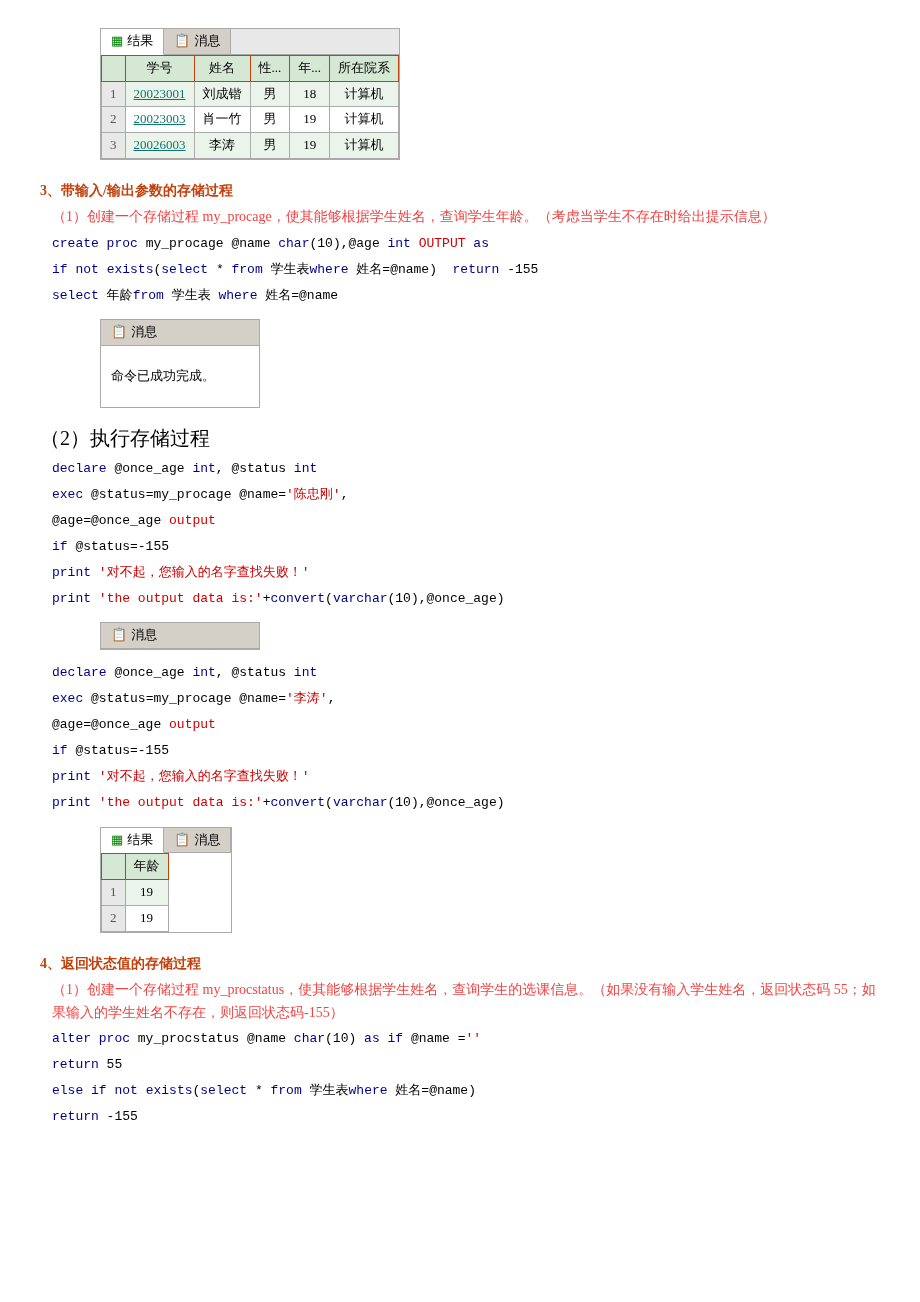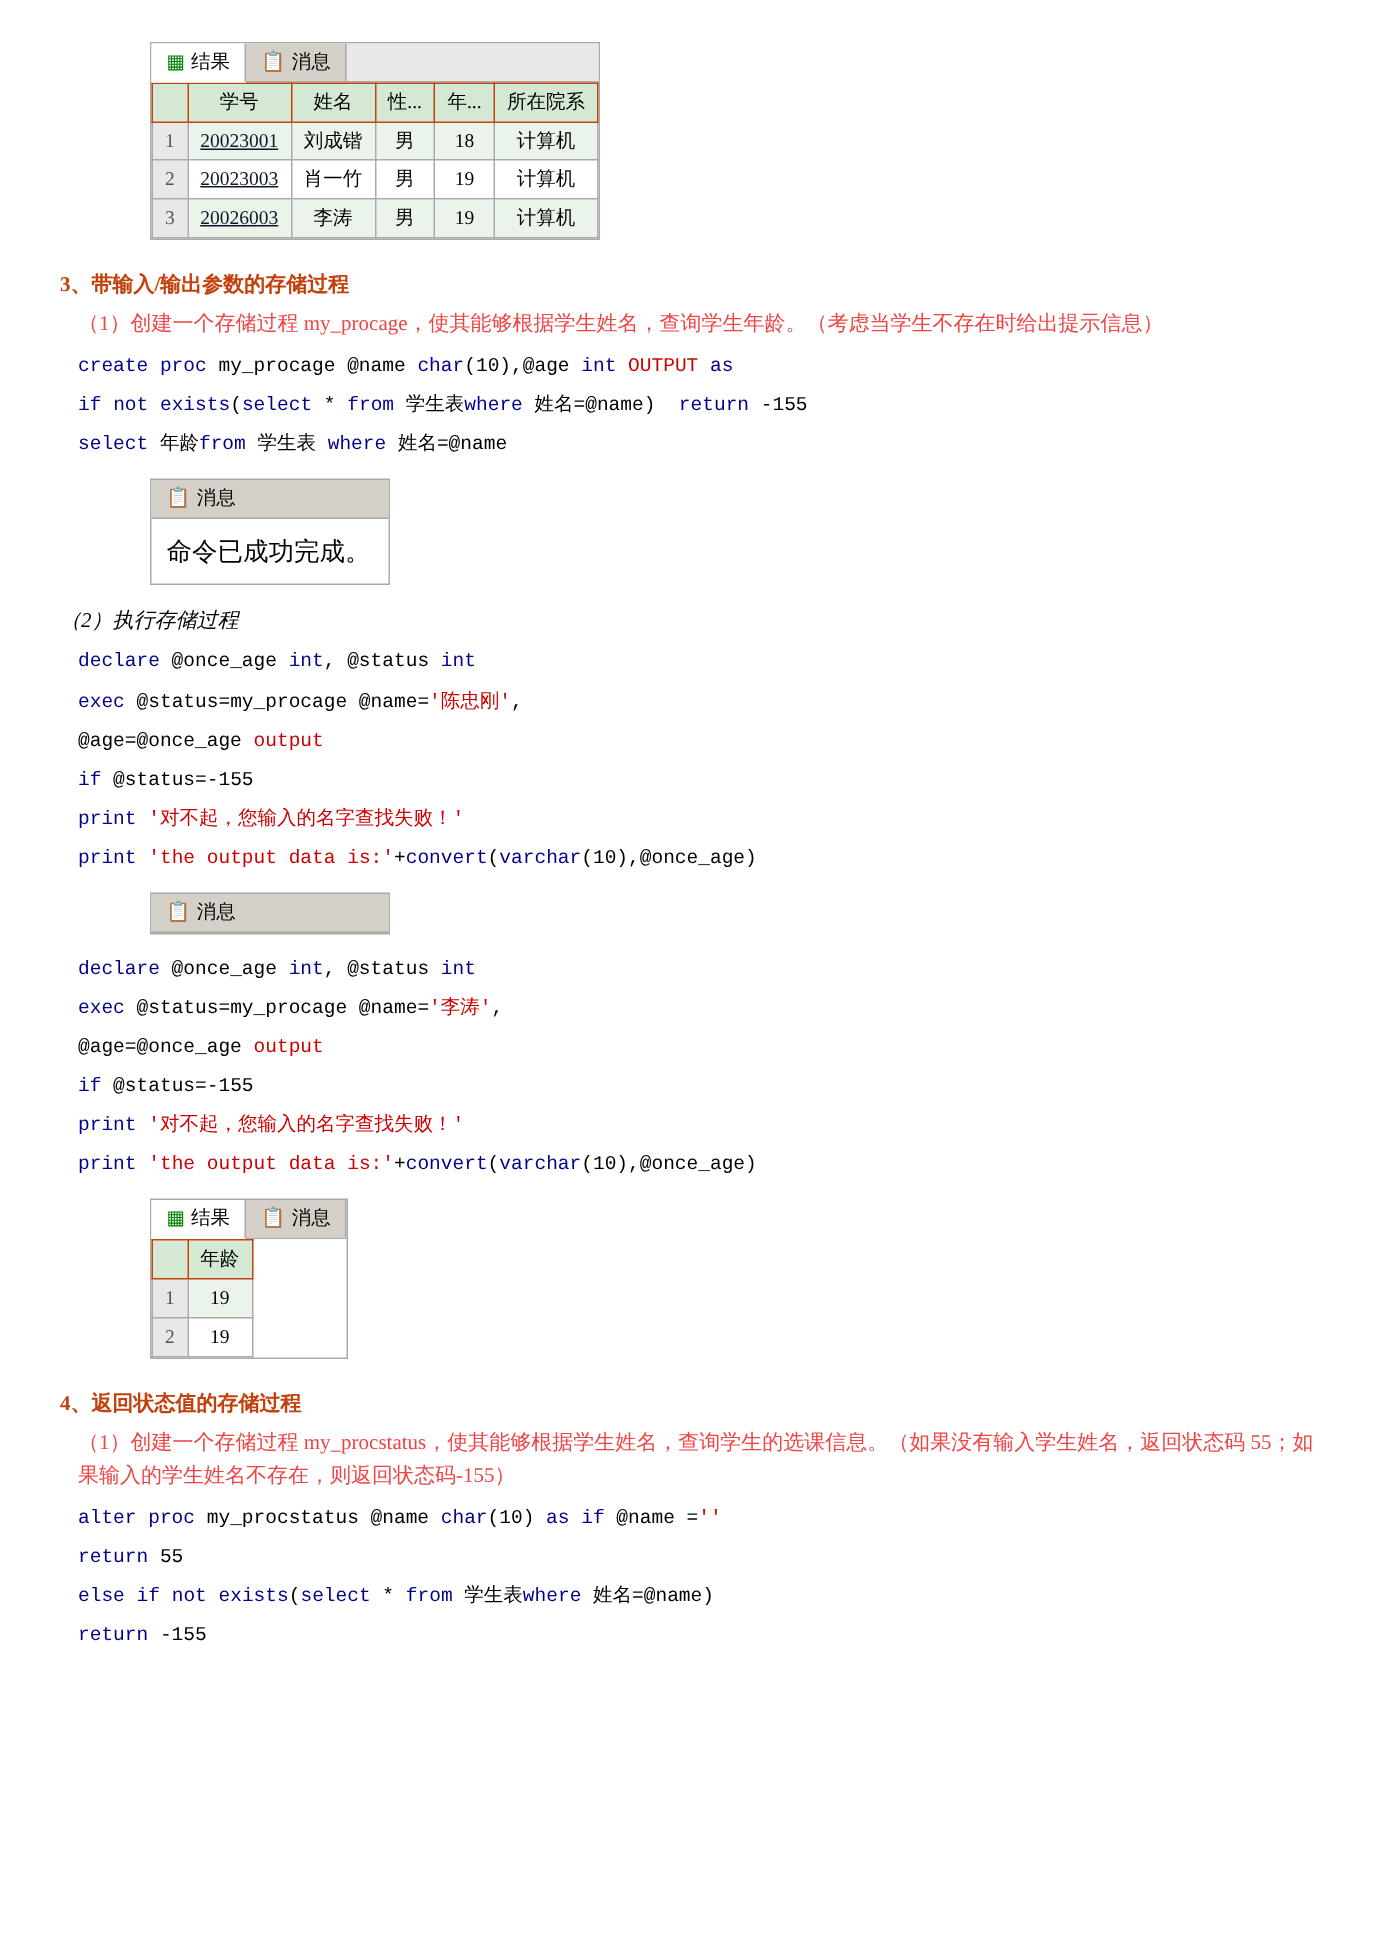--- a/index.html
+++ b/index.html
@@ -60,21 +60,21 @@
     }
     .result-table tr:nth-child(even) td {
       background: #fff;
     }
     .row-num {
       color: #555;
       background: #e8e8e8 !important;
       border-right: 2px solid #aaa;
     }
     .id-cell {
-      color: #0f172a;
+      color: #0f766e;
       text-decoration: underline;
     }
 
     
     .msg-box {
       border: 1px solid #aaa;
       display: inline-block;
       margin: 8px 0 8px 60px;
       background: #fff;
       min-width: 160px;
@@ -82,22 +82,22 @@
     .msg-tab {
       background: #d4d0c8;
       border-bottom: 1px solid #aaa;
       padding: 2px 10px;
       font-size: 13px;
       display: flex;
       align-items: center;
       gap: 4px;
     }
     .msg-content {
-      padding: 8px 10px;
-      font-size: 17px;
+      padding: 20px 10px;
+      font-size: 13px;
     }
 
     
     .section-heading {
       font-size: 14px;
       font-weight: bold;
       color: #c2410c;
       margin: 12px 0 4px 0;
     }
     .section-desc {
@@ -112,22 +112,21 @@
       font-family: "Courier New", Courier, monospace;
       font-size: 13px;
       margin: 4px 12px;
       line-height: 1.7;
     }
     .kw-blue { color: #00008b; }
     .kw-red { color: #cc0000; }
 
     .subsection {
       margin: 6px 0 2px 0;
-      font-size: 14px;
-      font-style: italic;
+      font-size: 20px;
     }
   </style>
 </head>
 <body>
 
 
 
 
 <div class="result-box">
   <div class="result-tabs">

